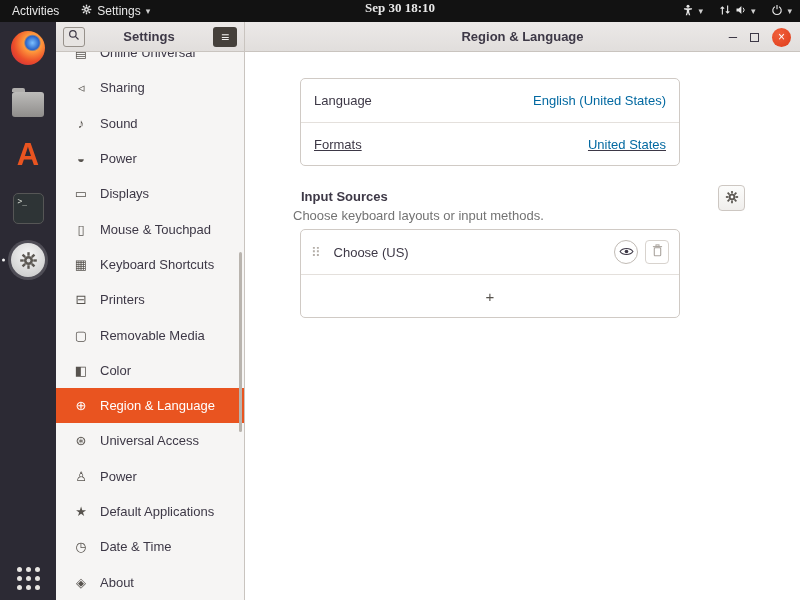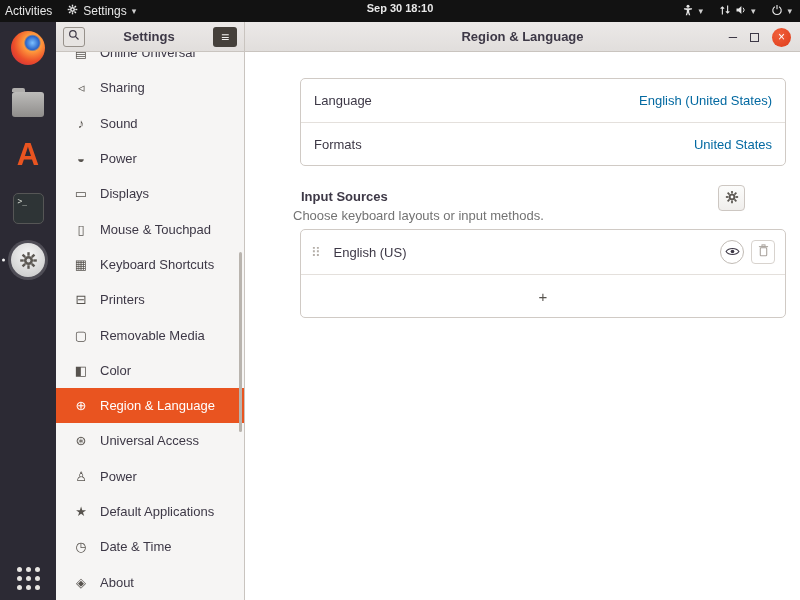--- a/index.html
+++ b/index.html
@@ -5,24 +5,24 @@
   * { margin:0; padding:0; box-sizing:border-box; }
   html,body { width:800px; height:600px; }
   body {
     position:relative; overflow:hidden; background:#1c1c1c;
     font-family:"Liberation Sans","DejaVu Sans",sans-serif; font-size:13px; color:#3d3846;
   }
 
   
   .topbar { position:absolute; left:0; top:0; width:800px; height:22px; background:#121212;
             display:flex; align-items:center; color:#e8e8e8; font-size:12px; }
-  .tb-activities { padding:0 5px; height:100%; display:flex; align-items:center; cursor:default; }
+  .tb-activities { padding:0 12px; height:100%; display:flex; align-items:center; cursor:default; }
   .tb-appmenu { display:flex; align-items:center; gap:5px; padding:0 10px; height:100%; }
   .tb-clock { position:absolute; left:50%; top:0; transform:translateX(-50%); height:16px;
-              display:flex; align-items:center; font-weight:700; font-size:11px; }
+              display:flex; align-items:center; font-weight:700; font-size:13px;font-family:Liberation Serif, serif; }
   .tb-status { margin-left:auto; display:flex; align-items:center; height:100%; }
   .tb-cluster { display:flex; align-items:center; gap:4px; padding:0 8px; height:100%; }
   .caret { font-size:9px; color:#cfcfcf; }
 
   
   .dock { position:absolute; left:0; top:22px; width:56px; height:578px; background:#2c2a34; }
   .dock-item { position:absolute; left:8px; width:40px; height:40px;
                display:flex; align-items:center; justify-content:center; }
   .dock-item.active { background:rgba(255,255,255,.17); border-radius:50%; }
   .dock-item.active::after { content:""; position:absolute; left:-6px; top:50%; transform:translateY(-50%);
@@ -72,25 +72,25 @@
            display:flex; align-items:center; justify-content:center; }
   .ct-title { font-weight:700; color:#3d3846; }
   .ct-controls { position:absolute; right:9px; top:0; height:30px; display:flex; align-items:center; gap:13px; }
   .btn-min { color:#3d3846; font-size:15px; line-height:1; padding-bottom:4px; }
   .btn-max { width:9px; height:9px; border:1px solid #3d3846; }
   .btn-close { width:19px; height:19px; border-radius:50%; color:#fff; font-size:12px; line-height:1;
            background:radial-gradient(circle at 35% 30%, #f0603c, #df3b19);
            display:flex; align-items:center; justify-content:center; }
   .ct-body { position:absolute; left:0; top:30px; right:0; bottom:0; background:#ffffff; }
 
-  .card { position:absolute; left:55px; width:486px; background:#fff;
+  .card { position:absolute; left:55px; width:380px; background:#fff;
            border:1px solid #d0cac5; border-radius:5px; }
   .card1 { top:26px; }
   .prow { height:43px; display:flex; align-items:center; justify-content:space-between; padding:0 13px; }
-  .prow + .prow { border-top:1px solid #e4e0dc; }
+  .prow + .prow { border-top:1px solid #e4e0dc;text-decoration:underline; }
   .prow .val { color:#0369a1; }
 
   .is-title { position:absolute; left:56px; top:137px; font-weight:700; }
   .is-sub   { position:absolute; left:48px; top:156px; color:#737373; }
   .gear-btn { position:absolute; left:473px; top:133px; width:27px; height:26px;
            border:1px solid #cdc7c2; border-radius:4px; background:linear-gradient(#fcfcfb,#f0eeec);
            display:flex; align-items:center; justify-content:center; }
 
   .card2 { top:177px; }
   .src-row { height:44px; display:flex; align-items:center; gap:10px; padding:0 10px; }
@@ -344,21 +344,21 @@
             </g>
             <circle cx="8" cy="8" r="3.8" fill="#5c5853"></circle>
               <circle cx="8" cy="8" r="1.6" fill="#fff"></circle>
           </svg>
         </span>
       </div>
 
       <div class="card card2">
         <div class="src-row">
           <span class="src-drag">⠿</span>
-          <span class="src-label">English (US)</span>
+          <span class="src-label">Choose (US)</span>
           <span class="src-actions">
             <span class="eye-btn">
               <span>
                 <svg width="15" height="11" viewBox="0 0 16 12">
                   <path d="M1 6 C4 1.6 12 1.6 15 6 C12 10.4 4 10.4 1 6 Z" fill="none" stroke="#3d3846" stroke-width="1.2"></path>
                   <circle cx="8" cy="6" r="2" fill="#3d3846"></circle>
                 </svg>
               </span>
             </span>
             <span class="trash-btn">

